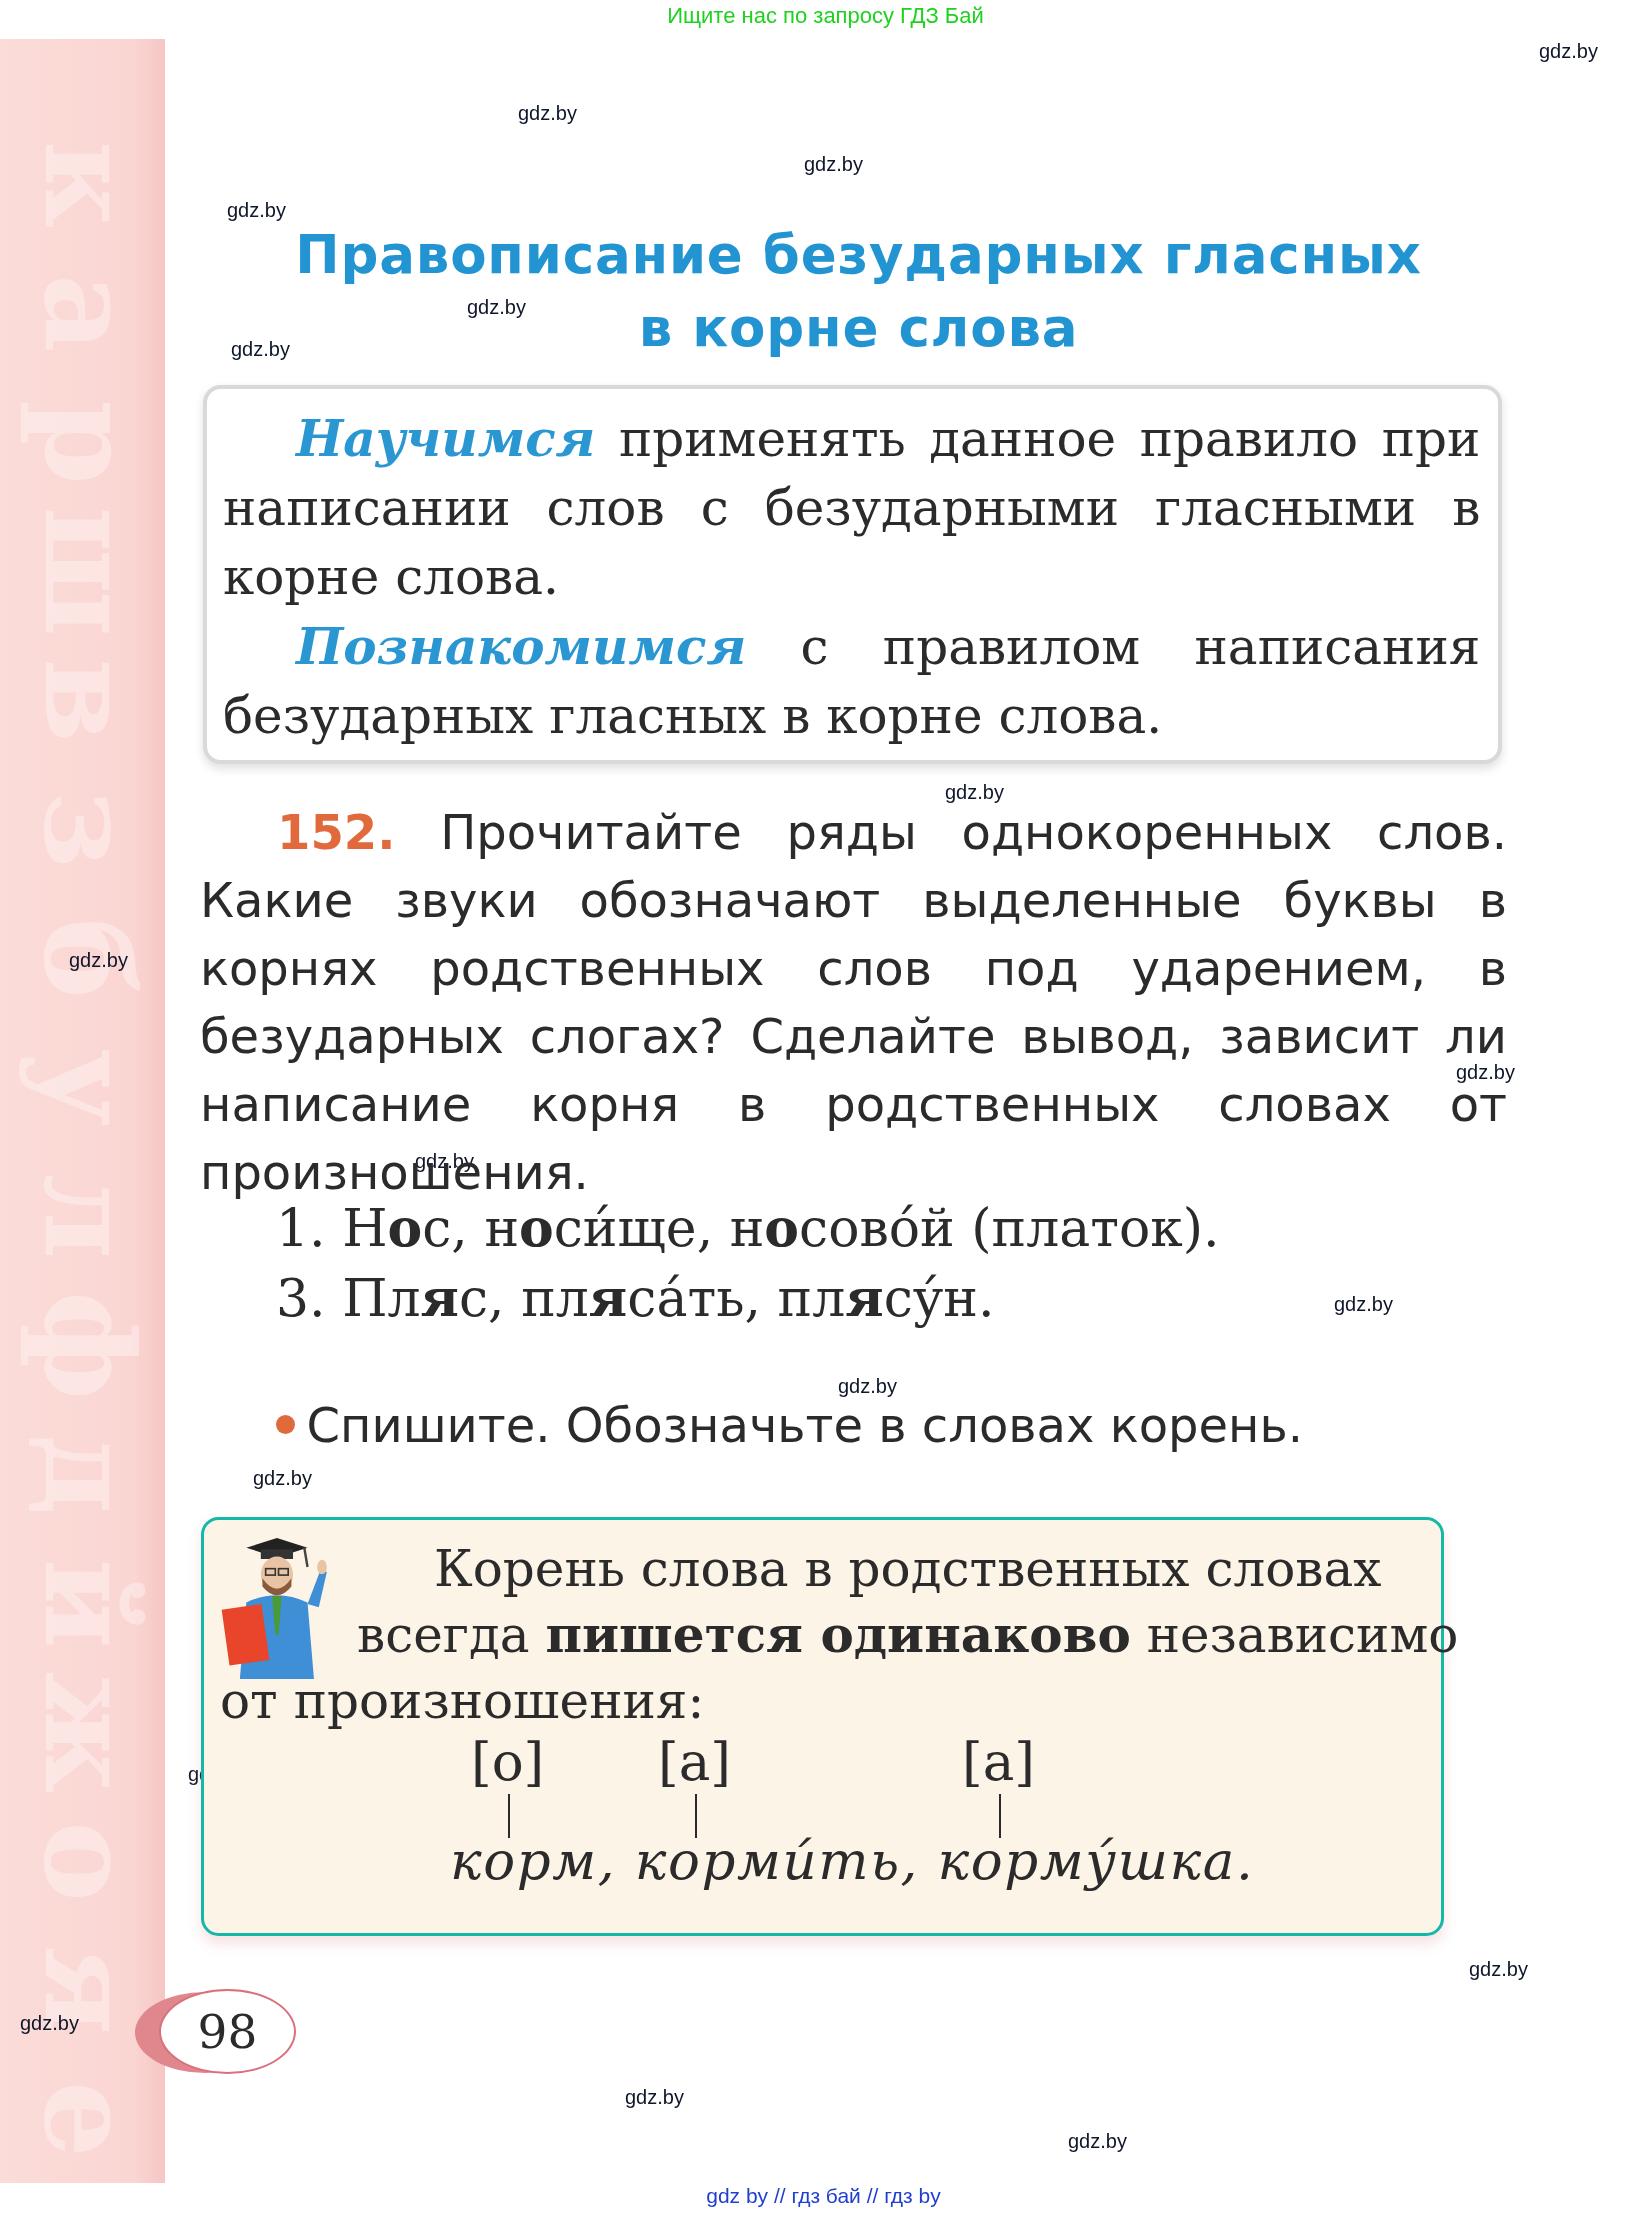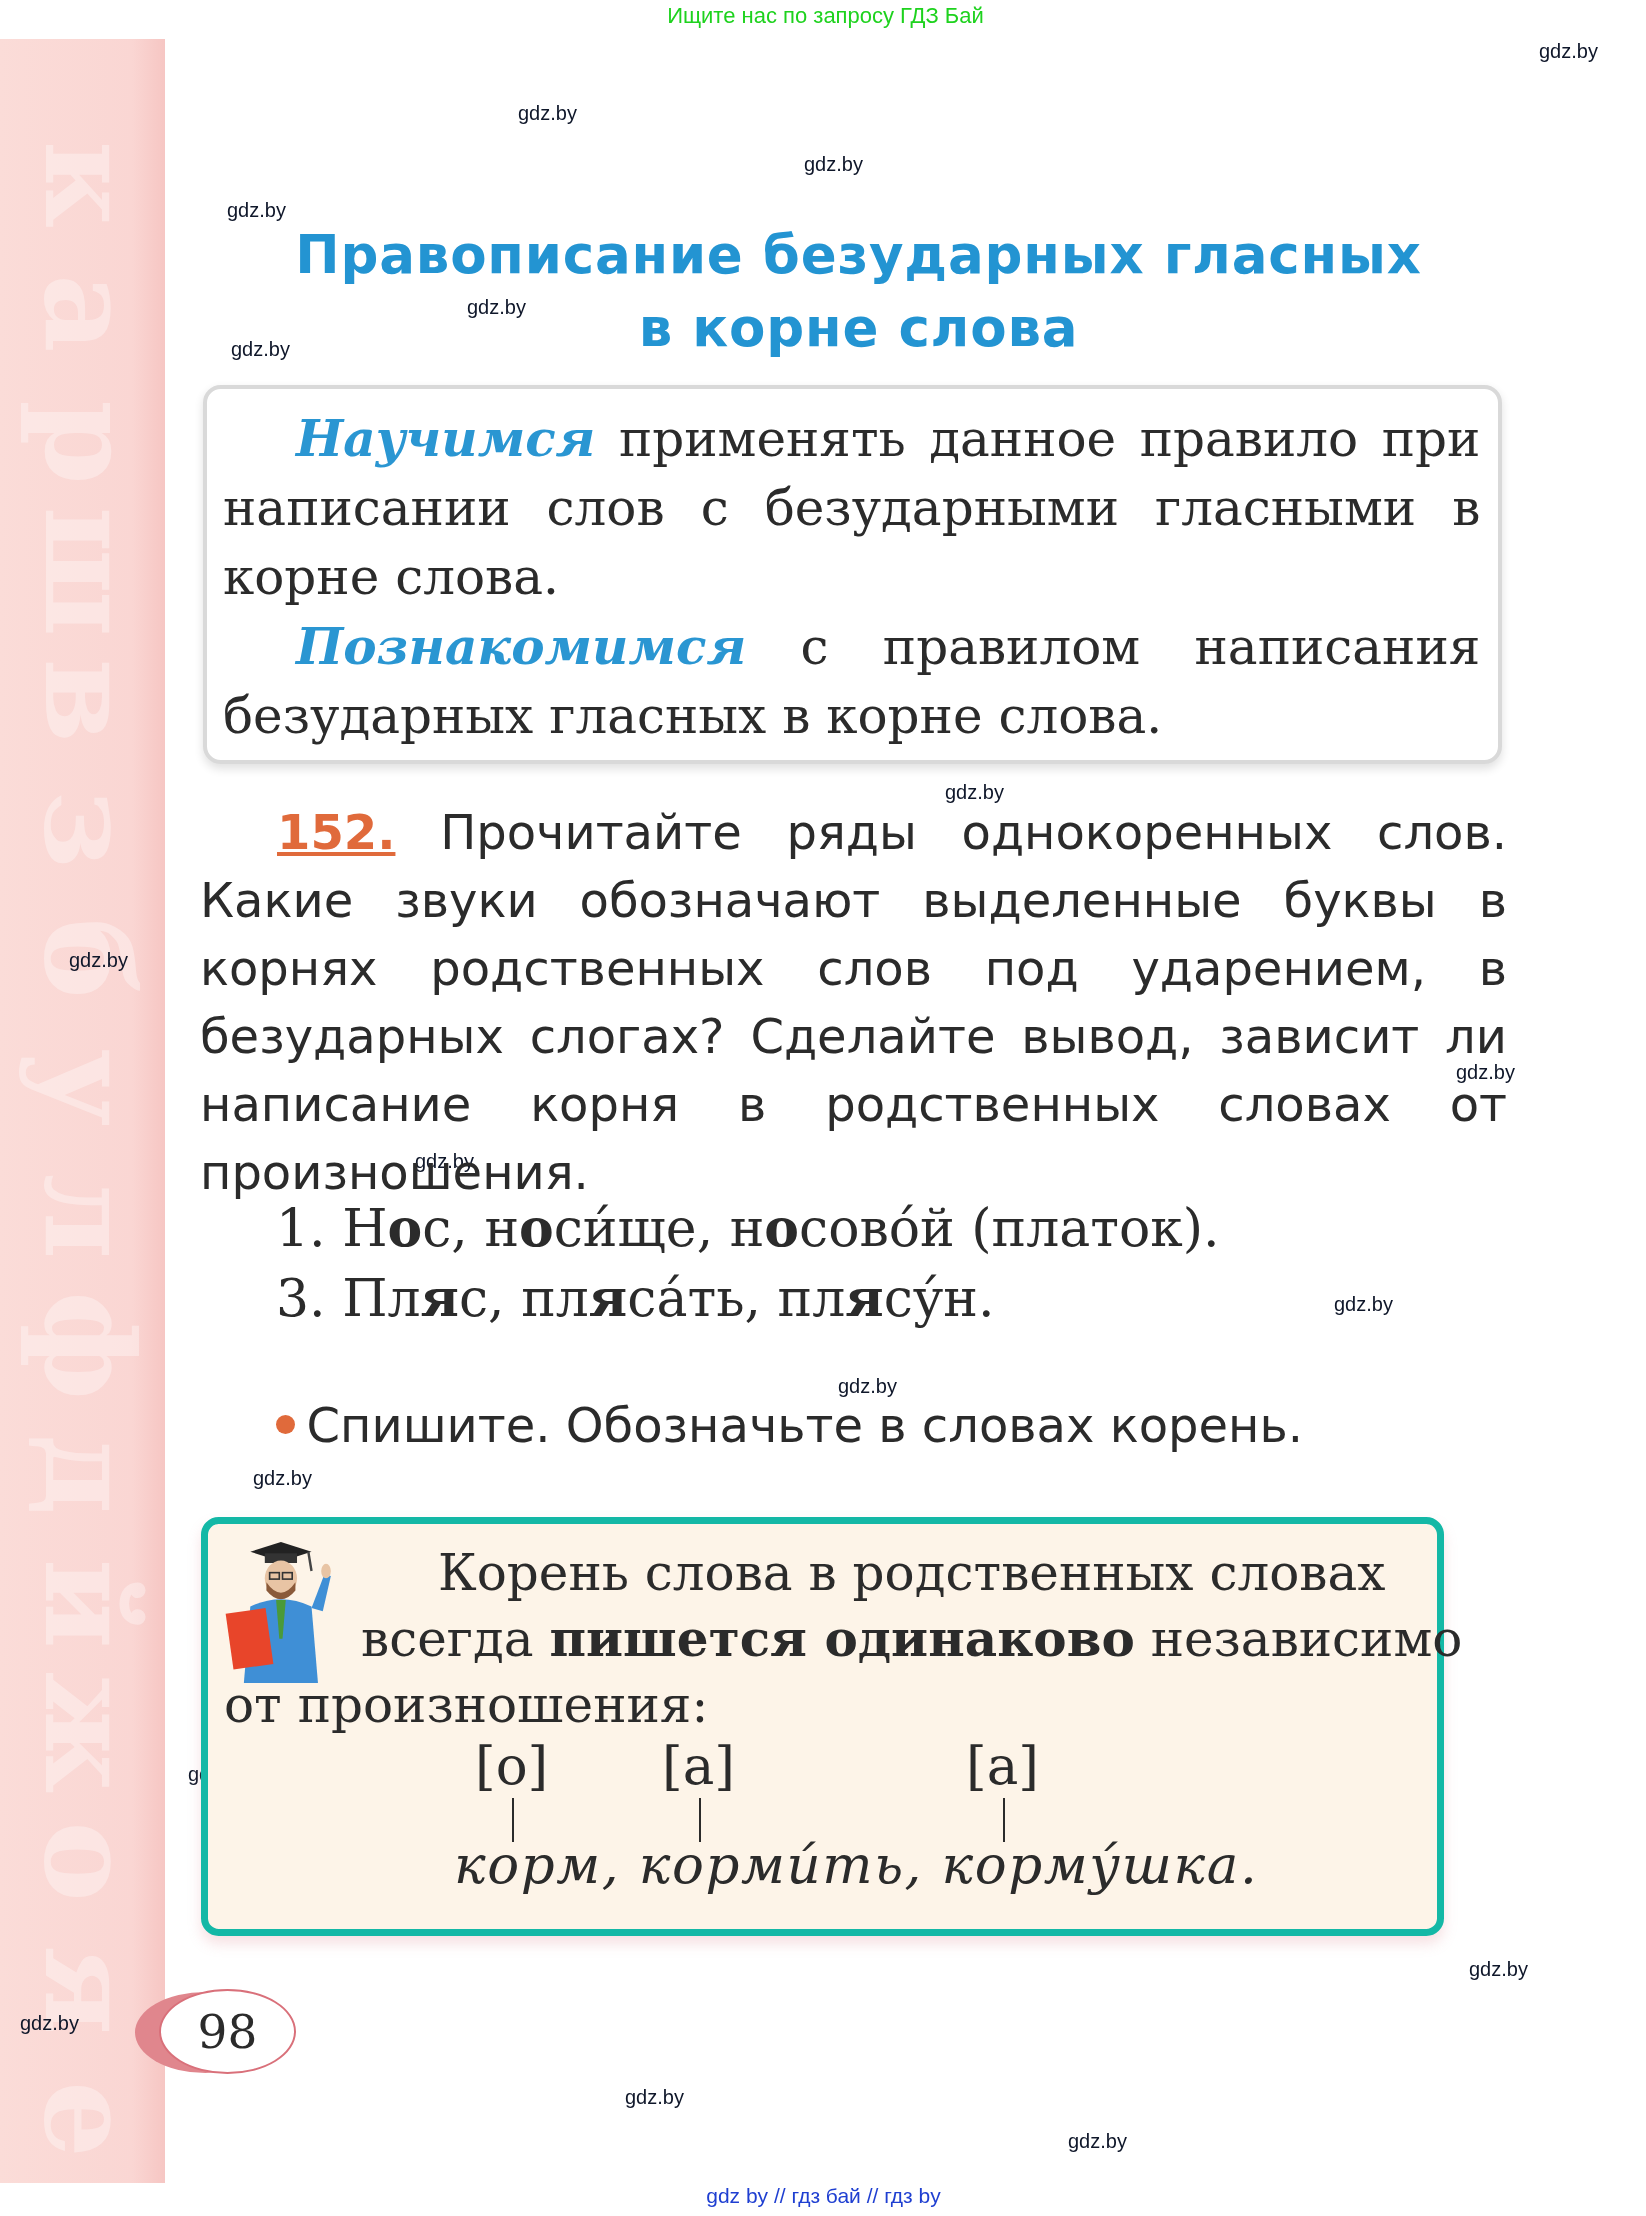--- a/index.html
+++ b/index.html
@@ -20,29 +20,29 @@
   .goals-box { position:absolute; left:203px; top:385px; width:1299px; height:379px;
     background:#fff; border:4px solid #d9d9d9; border-radius:17.7px;
     box-shadow:0 4.8px 9.7px rgba(0,0,0,0.12); box-sizing:border-box; padding:14.5px 17.7px 0 16px; }
   .serif { font-family:"DejaVu Serif", serif; }
   .goals-box p { margin:0; font-size:50px; line-height:69px; text-align:justify; color:#2b2b2b; }
   .goals-box .indent { text-indent:73px; }
   .goals-box .key { color:#2a96d2; font-style:italic; font-weight:bold; }
   .exercise { position:absolute; left:200px; top:798px; width:1307px;
     font-family:"DejaVu Sans", sans-serif; font-size:48px; line-height:68px; color:#2b2b2b; }
   .exercise p { margin:0; text-align:justify; text-indent:77px; }
-  .ex-num { color:#e06a3b; font-weight:bold;text-decoration:underline; }
+  .ex-num { color:#e06a3b; font-weight:bold; }
   .word-list { position:absolute; left:276px; top:1165px; font-size:52px; line-height:69px; color:#2b2b2b;margin-top:28px; }
   .word-list div { white-space:nowrap; }
   .task { position:absolute; left:276px; top:1393px; font-family:"DejaVu Sans", sans-serif;
     font-size:48px; line-height:64px; color:#2b2b2b; }
   .bullet { display:inline-block; width:19.3px; height:19.3px; border-radius:50%; background:#e06a3b;
     margin-right:11.3px; vertical-align:middle; position:relative; top:-4.8px; }
   .rule-box { position:absolute; left:201px; top:1517px; width:1243px; height:419px;
-    background:#fdf4e8; border:7px solid #14b8a6; border-radius:17.7px; box-sizing:border-box;
+    background:#fdf4e8; border:3px solid #14b8a6; border-radius:17.7px; box-sizing:border-box;
     box-shadow:0 8px 13px rgba(224,138,146,0.25); }
   .teacher { position:absolute; left:9.7px; top:9.7px; width:121px; height:149px; }
   .rule-text { position:absolute; left:16px; top:16px; width:1265px; font-size:50px; line-height:66px; color:#2b2b2b; }
   .rule-text p { margin:0; }
   .rule-line1 { padding-left:214px; }
   .rule-line2 { padding-left:137px; }
   .sounds { position:absolute; top:211px; font-size:53px; color:#2b2b2b; }
   .tick { position:absolute; top:274px; width:1.6px; height:44px; background:#2b2b2b; }
   .example { position:absolute; left:246px; top:310px; font-size:53px; font-style:italic; color:#2b2b2b; letter-spacing:1.6px; }
   .page-num-wrap { position:absolute; left:135px; top:1984px; width:169px; height:97px;text-decoration:underline; }

